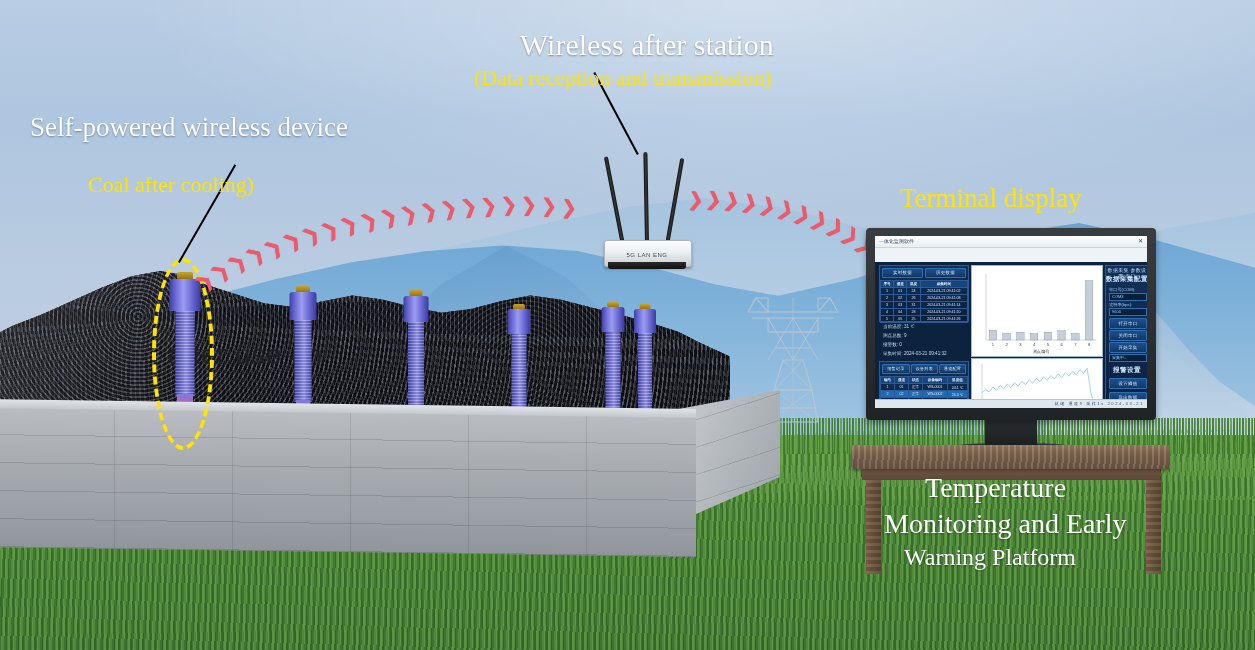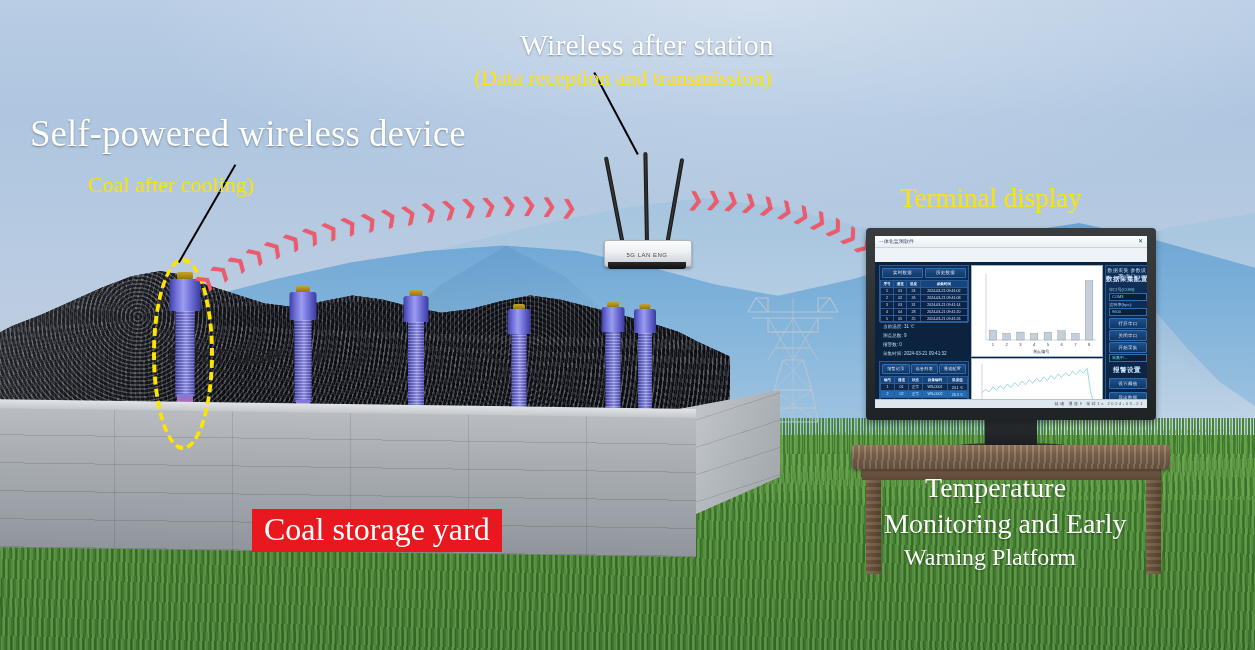--- a/index.html
+++ b/index.html
@@ -537,27 +537,26 @@
   </div>
 
   <div>
     <div class="bench-leg" style="left:866px;top:466px;"></div>
     <div class="bench-leg" style="left:1146px;top:466px;"></div>
     <div class="bench-brace" style="left:861px;top:470px;width:28px;transform:rotate(0deg);"></div>
     <div class="bench-apron"></div>
     <div class="bench-top"></div>
   </div>
 
-  <div class="lbl-white" style="left:30px;top:112px;font-size:37px;">Self-powered wireless device</div>
+  <div class="lbl-white" style="left:30px;top:112px;font-size:27px;">Self-powered wireless device</div>
   <div class="lbl-yellow" style="left:88px;top:172px;font-size:22px;">Coal after cooling)</div>
 
   <div class="lbl-white" style="left:520px;top:28px;font-size:30px;">Wireless after station</div>
   <div class="lbl-yellow" style="left:900px;top:183px;font-size:27px;">Terminal display</div>
 
   <div class="lbl-yellow" style="left:474px;top:65px;font-size:22px;">(Data reception and transmission)</div>
 
   <div class="lbl-white" style="left:884px;top:508px;font-size:28px;">Monitoring and Early</div>
   <div class="lbl-white" style="left:925px;top:472px;font-size:28px;">Temperature</div>
   <div class="lbl-white" style="left:904px;top:544px;font-size:24px;">Warning Platform</div>
 
-  <div class="banner-red" style="left:252px;top:509px;font-size:32px;">Coal storage yard</div>
 
 </div>
 
 </body></html>

